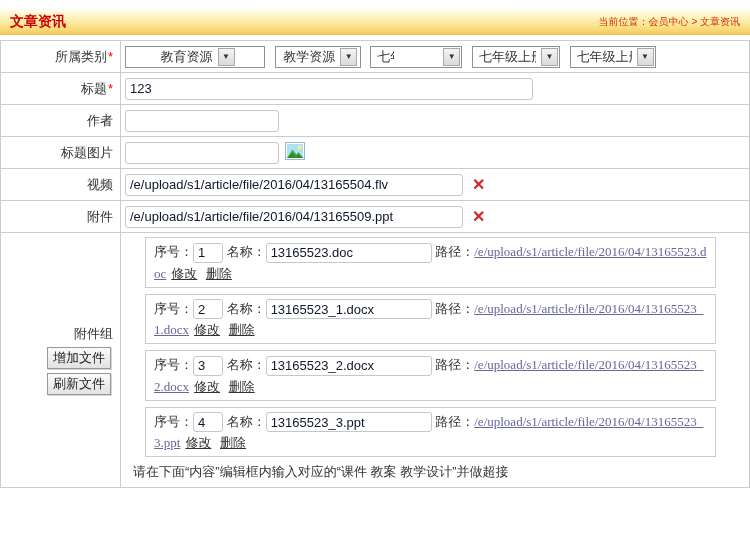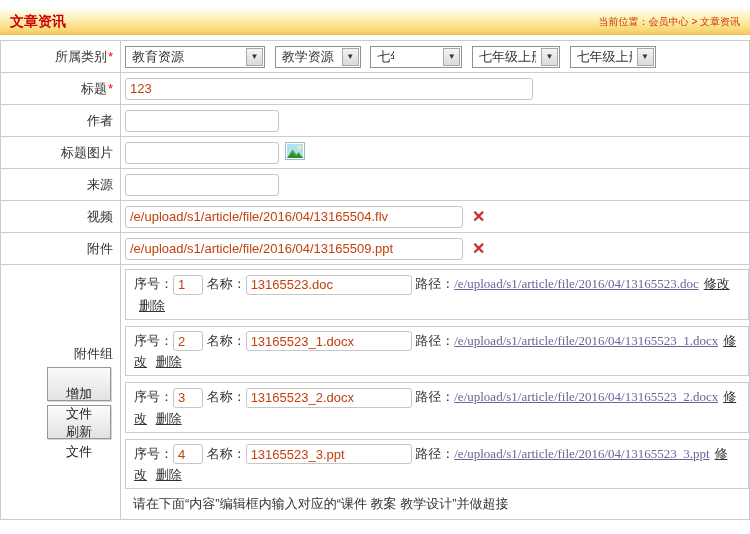--- a/index.html
+++ b/index.html
@@ -25,30 +25,30 @@
 
   
   table.form { width:750px; border-collapse:collapse; table-layout:fixed; margin-top:5px; }
   table.form td { border:1px solid #cccccc; vertical-align:middle; }
   td.lbl { text-align:right; padding:0 7px 0 0; height:32px; color:#333;margin-top:20px; }
   td.val { padding:4px 6px 4px 4px; }
   .req { color:#ff0000; margin-left:1px; }
 
   .txt {
     height:22px; border:1px solid #c6c6c6; border-radius:3px;
-    padding:0 4px; font:13px "Liberation Sans",sans-serif; color:#c2410c;
+    padding:0 4px; font:13px "Liberation Sans",sans-serif; color:#0f172a;
     vertical-align:middle; background:#fff;
   }
   .w-title { width:408px; }
   .w-small { width:154px; }
   .w-file  { width:338px; }
 
   
   .fake-select {
-    display:inline-flex; align-items:center; justify-content:space-between;
+    display:inline-flex; align-items:center; justify-content:center;
     height:22px; border:1px solid #919191; background:#fff;
     margin-right:6px; padding:0 1px 0 6px; vertical-align:middle; cursor:default;
   }
   .fs-val { white-space:nowrap; overflow:hidden; }
   .fs-arrow {
     width:17px; height:18px; margin-left:5px; flex:0 0 17px;
     background:linear-gradient(#f4f4f4,#dadada); border:1px solid #a8a8a8;
     display:flex; align-items:center; justify-content:center;
     font-size:8px; color:#333; line-height:1;
   }
@@ -60,24 +60,24 @@
     vertical-align:middle; display:inline-block; cursor:pointer; line-height:1;
   }
   .img-icon { vertical-align:middle; margin-left:6px; cursor:pointer; }
 
   
   .agroup-label { text-align:right; margin-bottom:3px;padding-left:24px; }
   .btn {
     display:block; margin:4px 2px 0 auto; width:64px; height:22px;
     background:linear-gradient(#fbfbfb,#e2e2e2); border:1px solid #979797;
     box-shadow:1px 1px 0 #d6d6d6; font:13px "Liberation Sans",sans-serif;
-    color:#222; text-align:center; line-height:20px; cursor:pointer; padding:16px;
+    color:#222; text-align:center; line-height:20px; cursor:pointer; padding:0;
   }
   .att-box {
-    width:624px; border:1px solid #cccccc; margin:0 0 6px 0;
+    width:571px; border:1px solid #cccccc; margin:0 0 6px 20px;
     padding:3px 8px; line-height:21px;
   }
   .att-box .txt { height:20px; }
   .seq-input { width:30px; }
   .name-input { width:166px; }
   .path-link {
     font-family:"Liberation Serif", serif; color:#666699;
     text-decoration:underline; cursor:pointer; word-break:break-all;
   }
   .action-link {
@@ -146,24 +146,20 @@
         <input class="txt w-small" type="text" value="" style=""><span class="img-icon"><svg width="20" height="18" viewBox="0 0 20 18">
                 <rect x="0.5" y="0.5" width="19" height="17" fill="#ffffff" stroke="#9db8c6"></rect>
                 <rect x="2" y="2" width="16" height="14" fill="#aee0f8"></rect>
                 <circle cx="14.5" cy="5.5" r="2" fill="#fdf17a"></circle>
                 <polygon points="2,16 7.5,7.5 11.5,12.5 13.5,10 18,16" fill="#4ea83e"></polygon>
                 <polygon points="2,16 7.5,10.5 11,14.5 13.5,12 18,16" fill="#2f8a2b"></polygon>
               </svg></span>
       </td>
     </tr>
 
-    <tr>
-      <td class="lbl"><span>来源</span></td>
-      <td class="val"><input class="txt w-small" type="text" value="" style=""></td>
-    </tr>
 
     <tr>
       <td class="lbl"><span>视频</span></td>
       <td class="val"><input class="txt w-file" type="text" value="/e/upload/s1/article/file/2016/04/13165504.flv" style=""><span class="x-icon">✕</span></td>
     </tr>
 
     <tr>
       <td class="lbl"><span>附件</span></td>
       <td class="val"><input class="txt w-file" type="text" value="/e/upload/s1/article/file/2016/04/13165509.ppt" style=""><span class="x-icon">✕</span></td>
     </tr>

